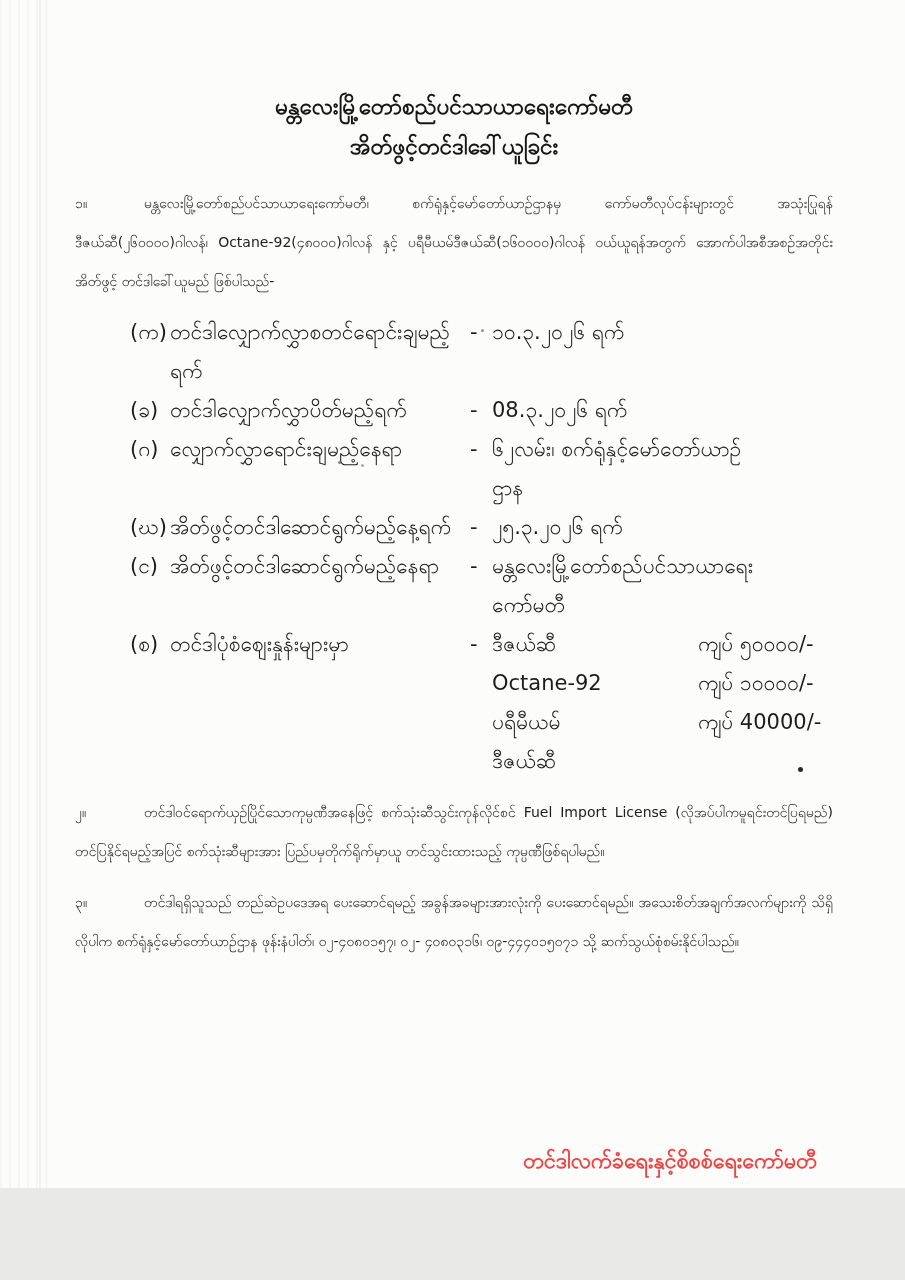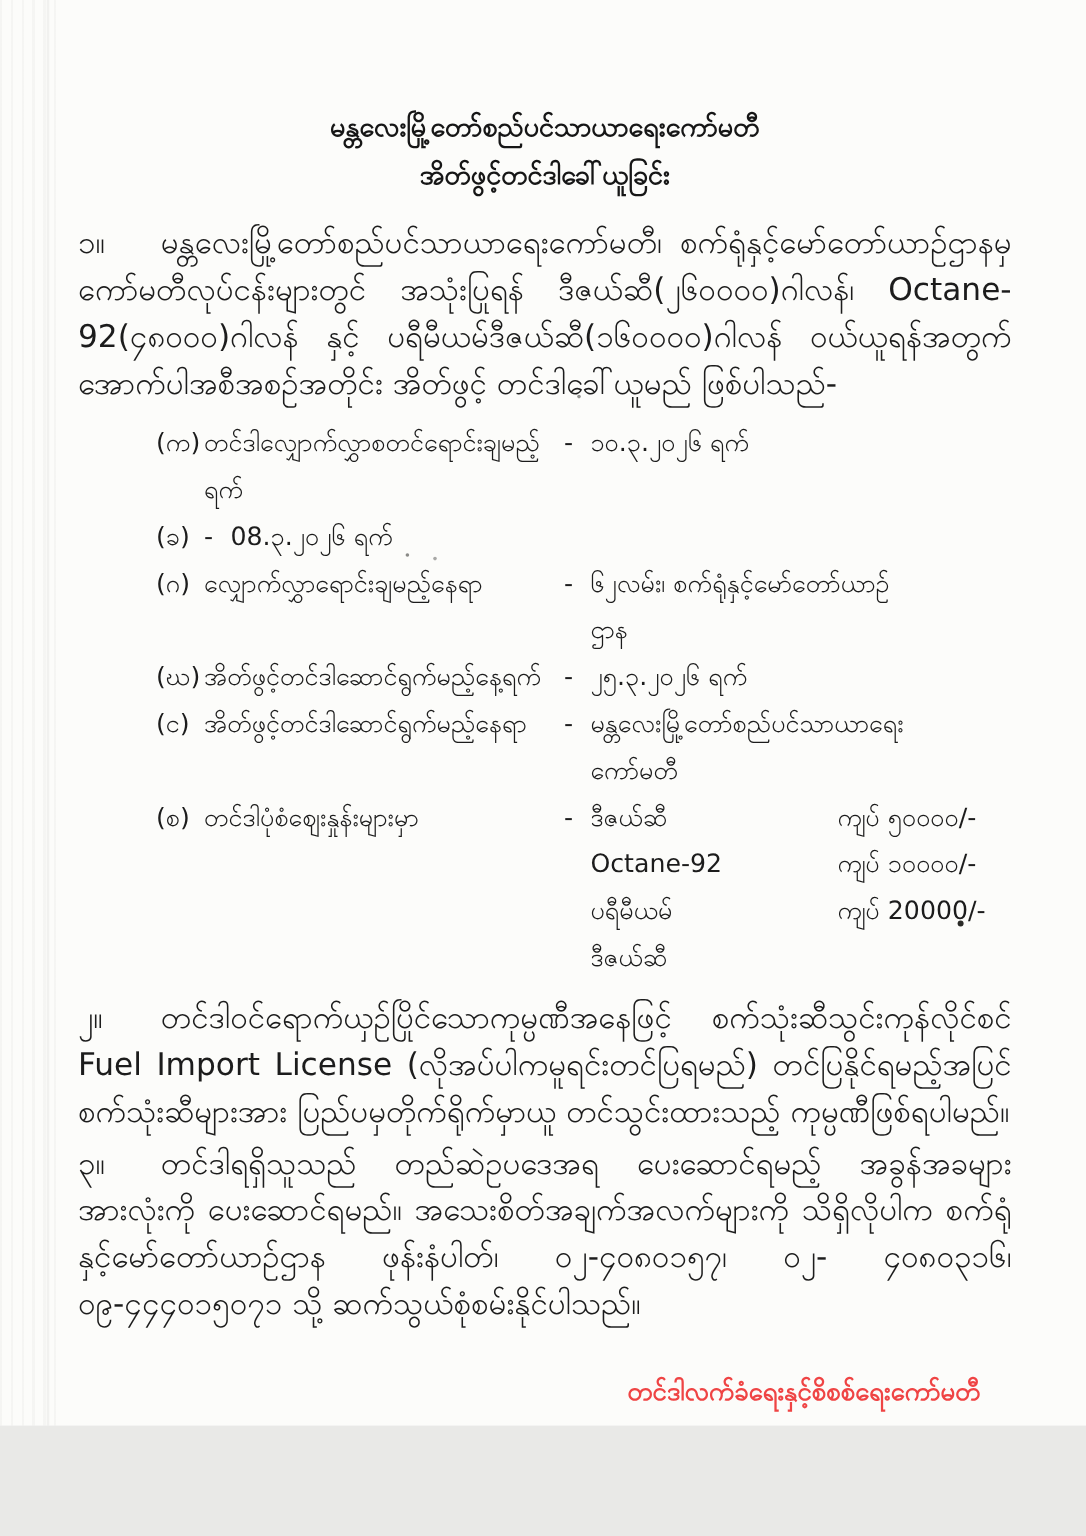--- a/index.html
+++ b/index.html
@@ -34,22 +34,22 @@
   }
   .doc-title{
     margin-top:86px;
     text-align:center;
     font-weight:700;
     font-size:22.5px;
     line-height:40px;
     color:#161616;
   }
   .para{
-    margin:2px;
-    font-size:26px;
+    margin:12px;
+    font-size:14px;
     line-height:39px;
     text-align:justify;
     color:#1c1c1c;
   }
   .p1{margin-top:18px;}
   .p2{margin-top:12px;}
   .p3{margin-top:4px;}
   .pnum{display:inline-block;width:69px;}
 
   .schedule{
@@ -105,20 +105,21 @@
         <span class="c-label">(က)</span>
         <span class="c-item">တင်ဒါလျှောက်လွှာစတင်ရောင်းချမည့်ရက်</span>
         <span class="c-dash">-</span>
         <span class="c-value">
           <div>၁၀.၃.၂၀၂၆ ရက်</div>
         </span>
       </div>
 
       <div class="srow">
         <span class="c-label">(ခ)</span>
+        <span class="c-item">တင်ဒါလျှောက်လွှာပိတ်မည့်ရက်</span>
         <span class="c-dash">-</span>
         <span class="c-value">
           <div>08.၃.၂၀၂၆ ရက်</div>
         </span>
       </div>
 
       <div class="srow">
         <span class="c-label">(ဂ)</span>
         <span class="c-item">လျှောက်လွှာရောင်းချမည့်နေရာ</span>
         <span class="c-dash">-</span>
@@ -155,21 +156,21 @@
           <div class="price-row">
             <span class="p-name">ဒီဇယ်ဆီ</span>
             <span class="p-amount">ကျပ် ၅၀၀၀၀/-</span>
           </div>
           <div class="price-row">
             <span class="p-name">Octane-92</span>
             <span class="p-amount">ကျပ် ၁၀၀၀၀/-</span>
           </div>
           <div class="price-row">
             <span class="p-name">ပရီမီယမ်</span>
-            <span class="p-amount">ကျပ် 20000/-</span>
+            <span class="p-amount">ကျပ် 40000/-</span>
           </div>
           <div class="price-row">
             <span class="p-name">ဒီဇယ်ဆီ</span>
             <span class="p-amount"></span>
           </div>
         </span>
       </div>
 
     </div>
 

